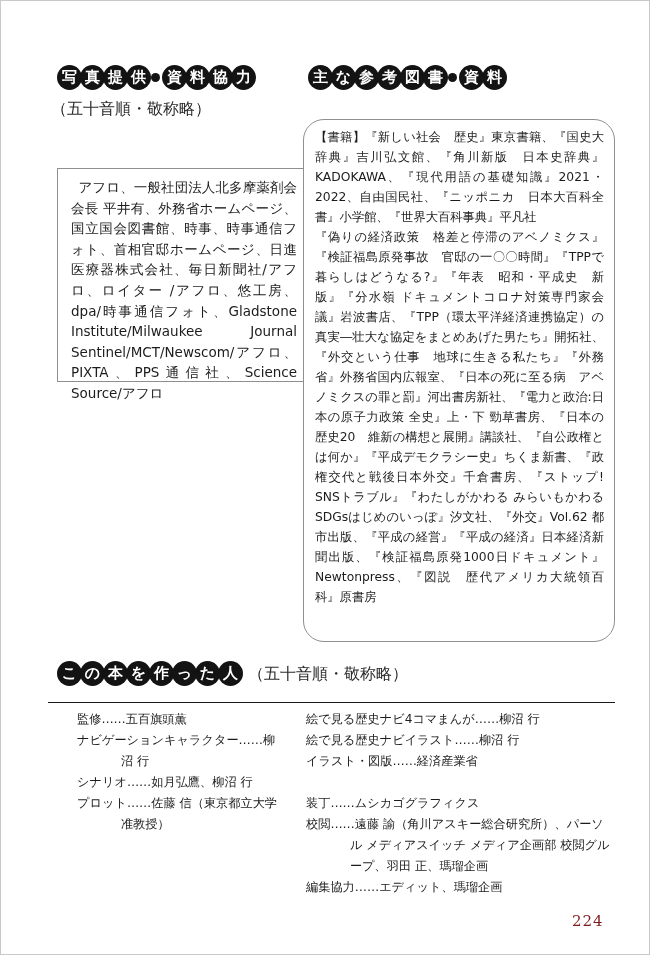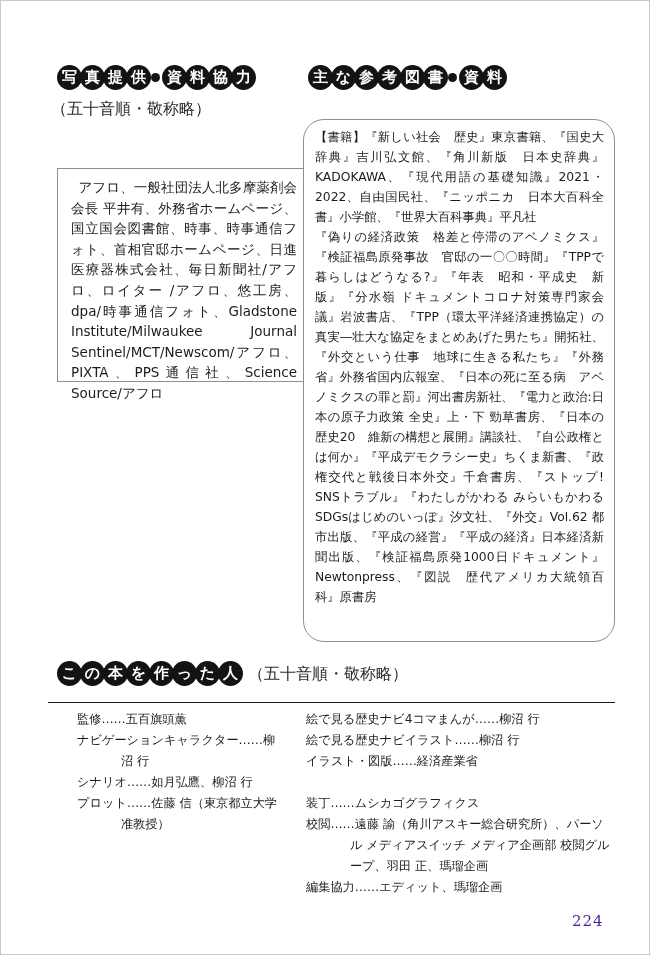--- a/index.html
+++ b/index.html
@@ -68,21 +68,21 @@
   .makers-col-right{flex:1 1 auto;}
   .makers-col .credit-line{
     padding-left:3.6em;text-indent:-3.6em;
     white-space:normal;
     margin-left:20px;
   }
   
   .page-number{
     position:absolute;left:571px;top:911px;
     font-family:"DejaVu Serif","Liberation Serif",serif;
-    font-size:15px;color:#4c1d95;letter-spacing:1px;
+    font-size:15px;color:#7f1d1d;letter-spacing:1px;
   }
   .pos-photo-header{left:56px;top:64px;}
   .pos-photo-note{position:absolute;left:50px;top:98px;}
   .pos-ref-header{left:307px;top:64px;}
   .pos-makers-header{left:56px;top:660px;}
   .pos-makers-note{margin-left:7px;padding-bottom:1px;}
 </style>
 </head>
 <body>
 

